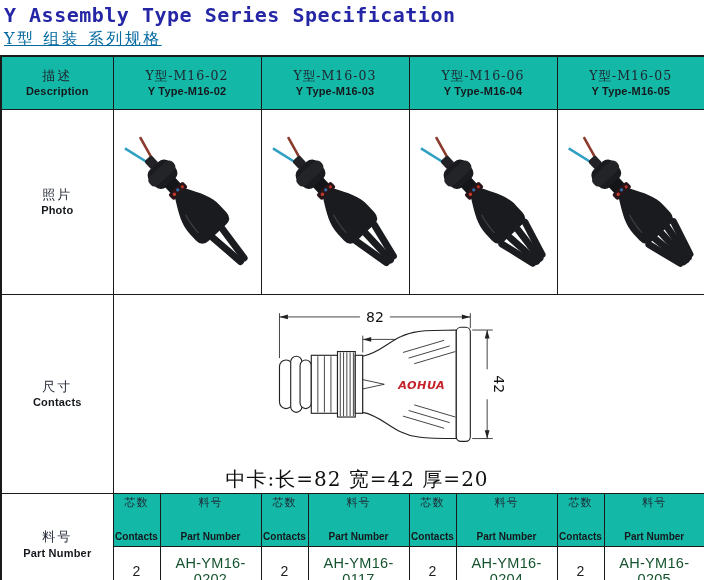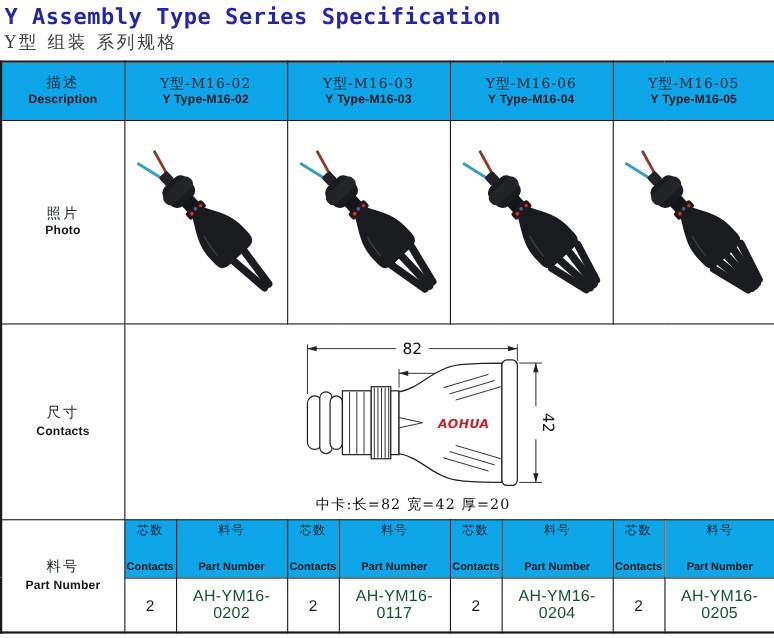--- a/index.html
+++ b/index.html
@@ -1,41 +1,41 @@
 <!DOCTYPE html>
 <html><head>
 <meta charset="utf-8">
 <style>
   * { box-sizing: border-box; margin: 0; padding: 0; }
   html, body { width: 704px; height: 580px; background: #ffffff; overflow: hidden;
     font-family: "Liberation Sans", sans-serif; }
   .page-title { font-family: "DejaVu Sans Mono", monospace; font-weight: bold;
     font-size: 20px; color: #2526a6; margin: 3px 0 0 4px; letter-spacing: 0.5px; white-space: nowrap; }
-  .page-subtitle { font-family: "DejaVu Serif", serif; font-size: 16px; color: #404040;
-    margin: 2px 0 0 4px; letter-spacing: 2.5px; }
+  .page-subtitle { font-family: "DejaVu Serif", serif; font-size: 16px; color: #0369a1;
+    margin: 2px 0 0 4px; letter-spacing: 2.5px; text-decoration: underline; }
   table { border-collapse: collapse; table-layout: fixed; width: 704px; margin-top: 5px;
     border: 2px solid #1a1a1a; }
   td { border: 1px solid #1a1a1a; text-align: center; vertical-align: middle; padding: 0; overflow: hidden; }
-  .blue { background: #0ea5e9; }
+  .blue { background: #14b8a6; }
   tr.r-head  { height: 53px; }
   tr.r-photo { height: 185px; }
   tr.r-draw  { height: 178px; }
   tr.r-sub   { height: 53px; }
   tr.r-data  { height: 50px; }
   .zh { font-family: "DejaVu Serif", serif; font-size: 13px; color: #1e2430; letter-spacing: 2px; line-height: 1.35; }
   .zh-sm { font-family: "DejaVu Serif", serif; font-size: 11px; color: #1e2430; letter-spacing: 1px; line-height: 1.3; }
   .en { font-size: 11px; font-weight: bold; color: #15181c; letter-spacing: 0.2px; line-height: 1.3; }
   .en-sm { font-size: 10px; font-weight: bold; color: #15181c; line-height: 1.3; margin-top: 20px; }
   .model-zh { font-family: "DejaVu Serif", serif; font-size: 12.5px; color: #1e2430; letter-spacing: 1px; line-height: 1.4; }
   .photo-box { width: 100%; height: 183px; background: #fff; }
   .draw-cell { vertical-align: top; }
   .drawing-wrap { padding-top: 5px; }
   .draw-svg { display: block; margin-left: 158px; }
-  .draw-note { width: 300px; margin-left: 112px; text-align: center;
-    font-family: "DejaVu Serif", serif; font-size: 13px; color: #111; letter-spacing: 1px; margin-top: 2px; }
+  .draw-note { width: 300px; margin-left: 112px; text-align: left;
+    font-family: "DejaVu Serif", serif; font-size: 20px; color: #111; letter-spacing: 1px; margin-top: 18px; }
   .contacts-val { font-size: 14px; color: #1c1c1c; }
   .pn-val { font-size: 14.5px; color: #14532d; letter-spacing: 0.3px; }
   .dim-txt { font-family: "DejaVu Sans", sans-serif; font-size: 15px; fill: #111; }
   .brand-txt { font-family: "DejaVu Sans", sans-serif; font-size: 12px; font-weight: bold;
     font-style: italic; fill: #c4232b; letter-spacing: 0.5px; }
   .outline { fill: #ffffff; stroke: #222; stroke-width: 1.2; }
   .thin { fill: none; stroke: #222; stroke-width: 0.9; }
   .dimline { stroke: #222; stroke-width: 0.9; fill: none; }
   .arrow { fill: #222; stroke: none; }
 </style>

